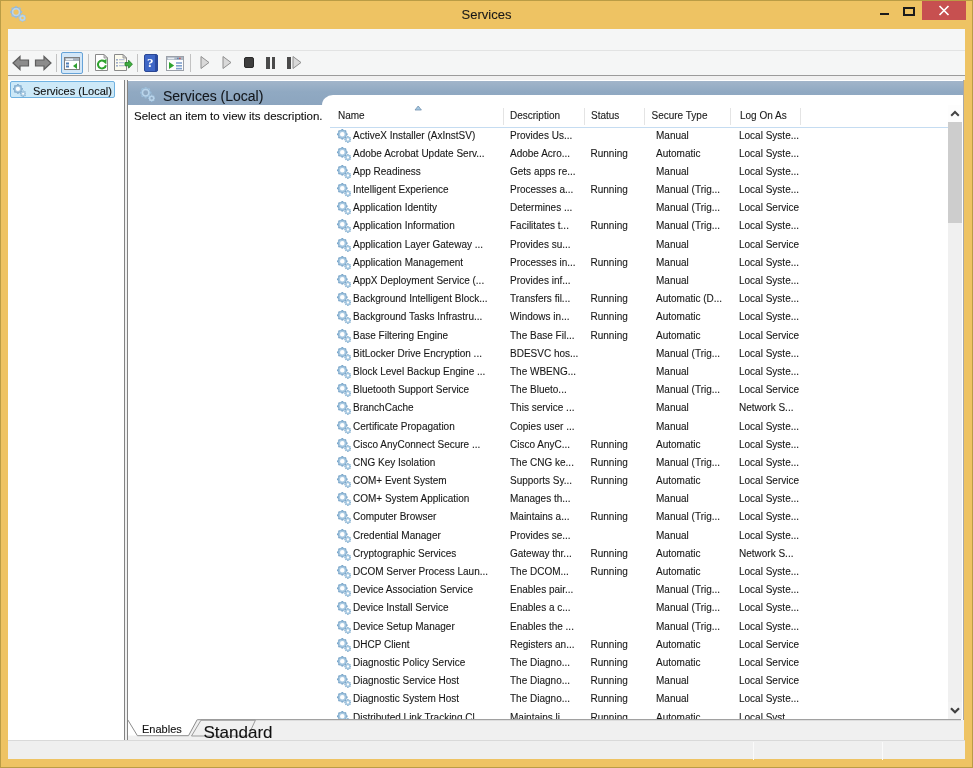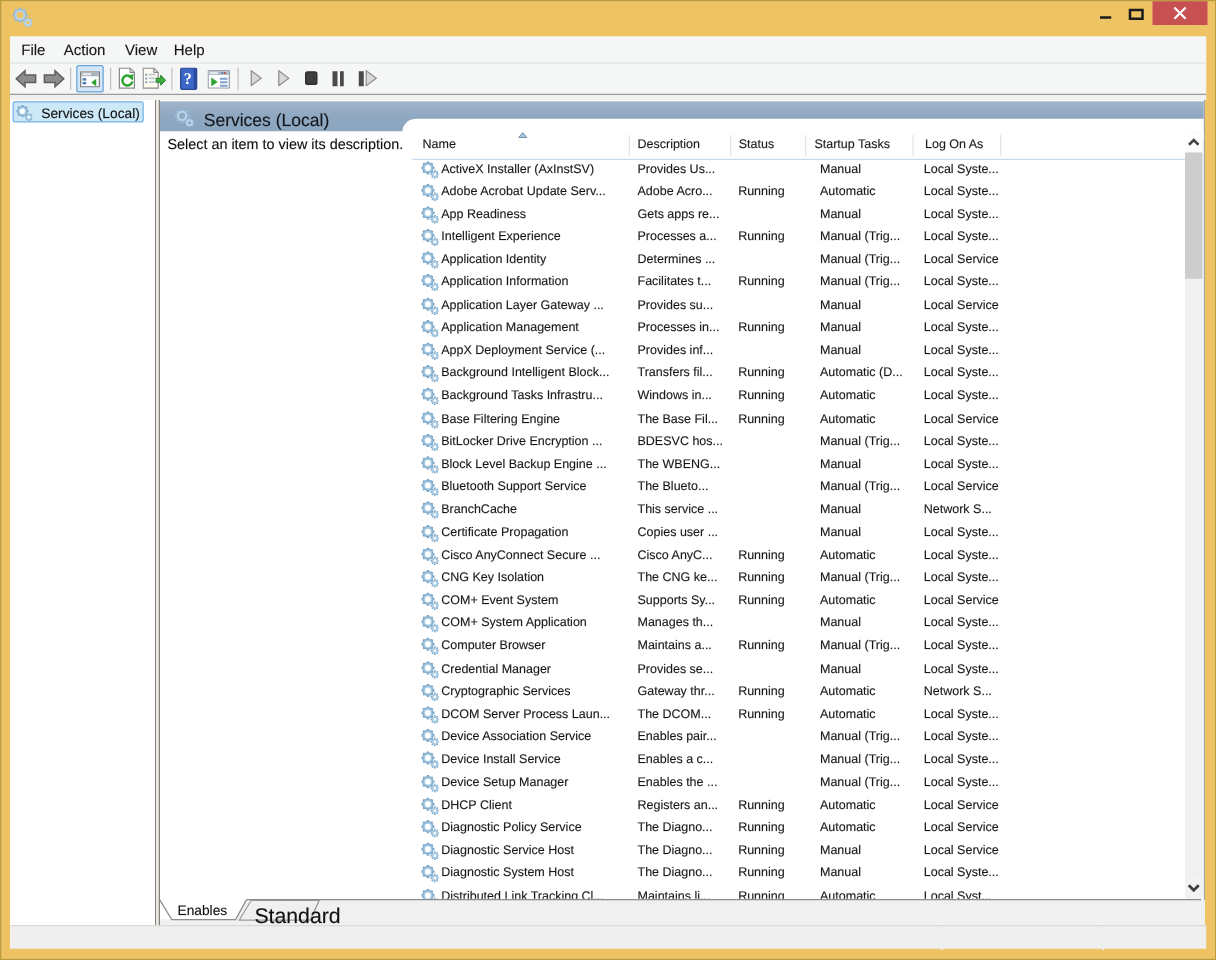--- a/index.html
+++ b/index.html
@@ -94,36 +94,31 @@
     <line x1="8.5" y1="8.1" x2="9.5" y2="9.1"></line>
           <line x1="12.3" y1="11.9" x2="13.3" y2="12.9"></line>
     <line x1="13.3" y1="8.1" x2="12.3" y2="9.1"></line>
           <line x1="9.5" y1="11.9" x2="8.5" y2="12.9"></line>
   </g>
   <circle cx="10.9" cy="10.5" r="1.9" fill="none" stroke="#B9D4EA" stroke-width="1.5"></circle>
 </g>
 </defs>
 </svg>
 <div id="win">
+  <div id="title">Services</div>
   <svg id="appicon" viewBox="0 0 14 14">
       <use href="#gear2"></use>
     </svg>
   <div id="ming"></div>
     <div id="maxg"></div>
   <div id="close"><svg width="44" height="19">
         <path d="M17.5 5 L26.5 14 M26.5 5 L17.5 14" stroke="#fff" stroke-width="1.7"></path>
       </svg></div>
   <div id="chrome"></div>
   <div id="gapstrip"></div>
-  <div id="mbar">
-    <span style="left:9px">File</span>
-      <span style="left:43px">Action</span>
-    <span style="left:92px">View</span>
-      <span style="left:131px">Help</span>
-  </div>
   <div id="tbsep"></div>
 
 <svg style="position:absolute;left:12px;top:55px" width="18" height="16" viewBox="0 0 18 16">
   <path d="M8 1.5 L8 5 L16.5 5 L16.5 11 L8 11 L8 14.5 L1 8 Z" fill="#8C8C8C" stroke="#5E5E5E" stroke-width="1.2"></path>
 </svg>
 <svg style="position:absolute;left:34px;top:55px" width="18" height="16" viewBox="0 0 18 16">
   <path d="M10 1.5 L10 5 L1.5 5 L1.5 11 L10 11 L10 14.5 L17 8 Z" fill="#8C8C8C" stroke="#5E5E5E" stroke-width="1.2"></path>
 </svg>
 <div class="tsep" style="left:56px"></div>
 <div style="position:absolute;left:61px;top:52px;width:22px;height:22px;background:#D3E7F8;border:1px solid #66A3D8;border-radius:2px">
@@ -198,21 +193,21 @@
   <div id="band"></div>
   <div id="tabbox"></div>
   <svg id="bandgear" viewBox="0 0 14 14">
       <use href="#gear2"></use>
     </svg>
   <div id="bandtitle">Services (Local)</div>
   <div id="selmsg">Select an item to view its description.</div>
   <div class="hdrtxt" style="left:338px">Name</div>
   <div class="hdrtxt" style="left:510px">Description</div>
   <div class="hdrtxt" style="left:591px">Status</div>
-  <div class="hdrtxt" style="left:651.5px">Startup Tasks</div>
+  <div class="hdrtxt" style="left:651.5px">Secure Type</div>
   <div class="hdrtxt" style="left:740px">Log On As</div>
   <svg style="position:absolute;left:409px;top:103.5px" width="14" height="7">
       <path d="M6 6 L9.2 2 L12.4 6 Z" fill="#A3C8E4" stroke="#7291AC" stroke-width="0.8"></path>
     </svg>
   <div class="hsep" style="left:502.5px"></div>
   <div class="hsep" style="left:584px"></div>
   <div class="hsep" style="left:643.5px"></div>
   <div class="hsep" style="left:730px"></div>
   <div class="hsep" style="left:799.5px"></div>
   <div id="hdrline"></div>

